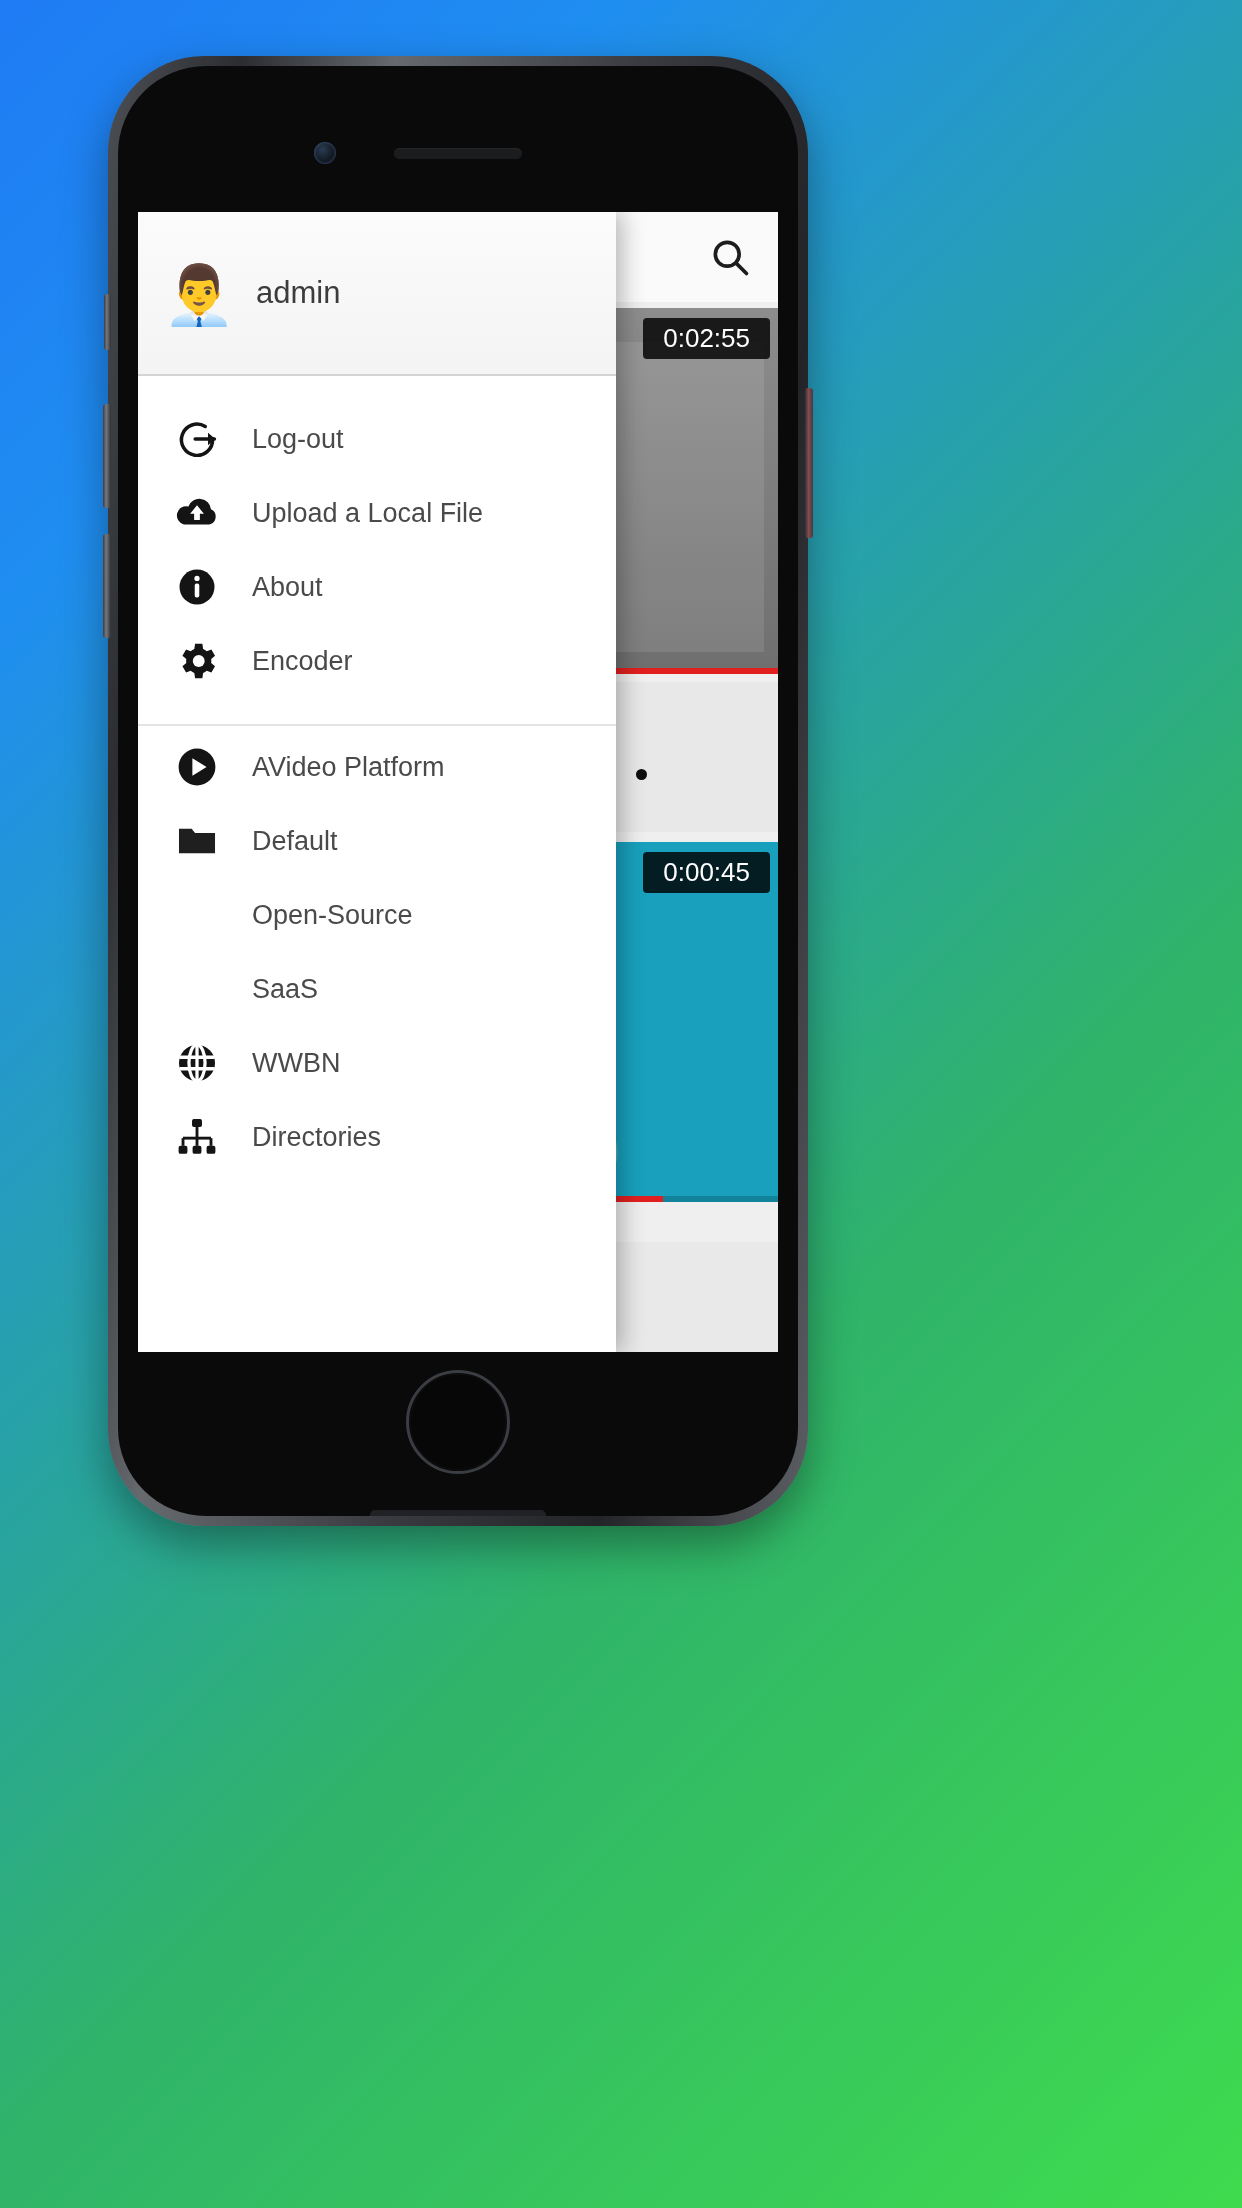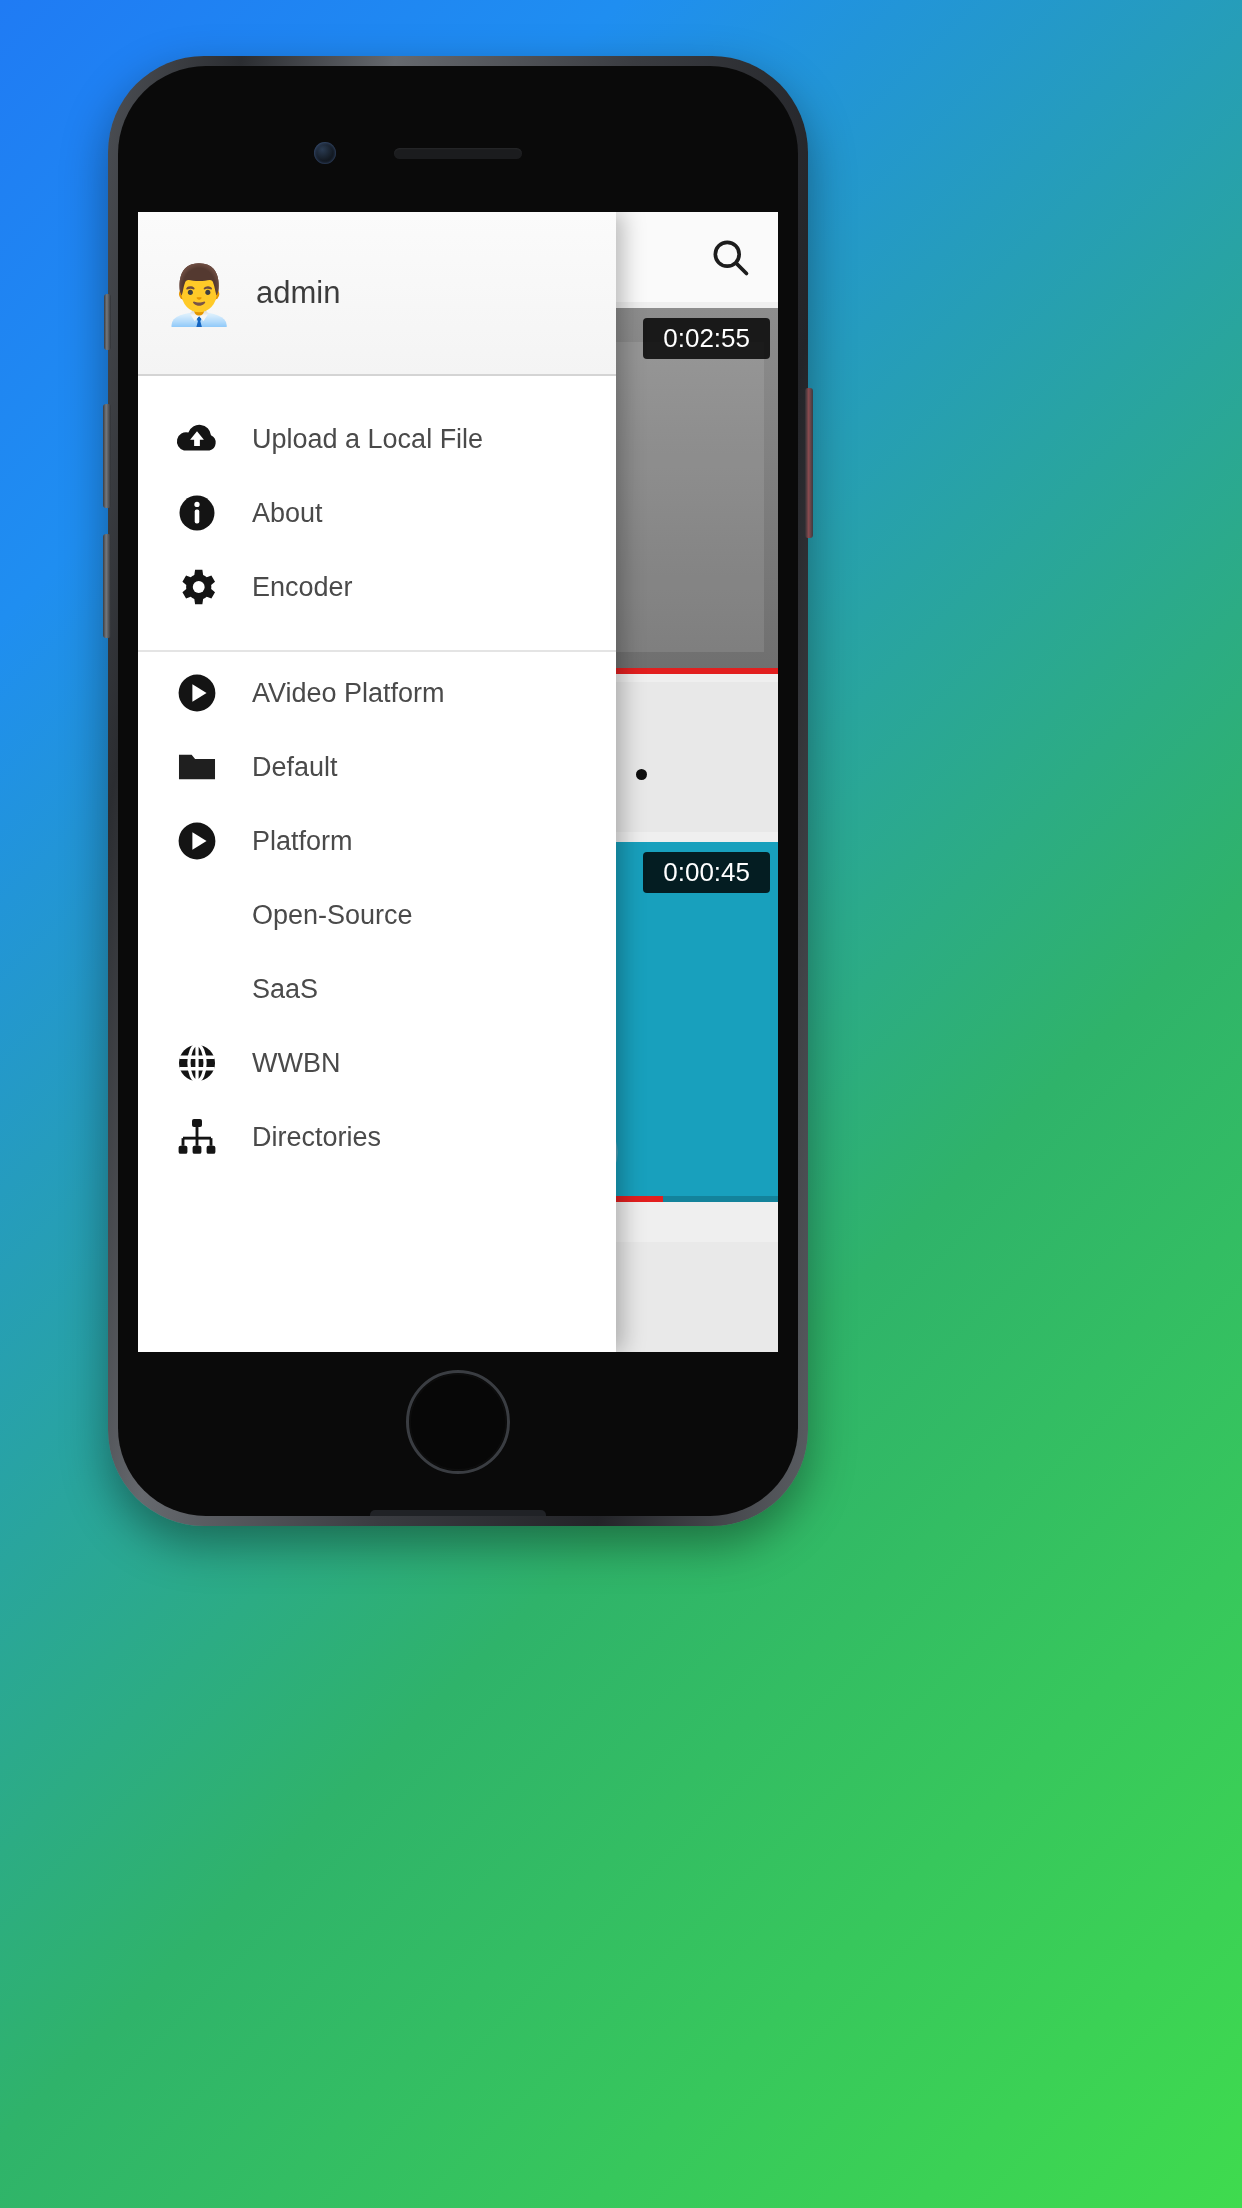--- a/index.html
+++ b/index.html
@@ -260,20 +260,30 @@
 
         <div class="drawer">
 
           <div class="drawer-head">
             <span class="avatar">👨‍💼</span>
             <span class="drawer-user">admin</span>
           </div>
 
           <div class="menu-group">
 
+            <div class="menu-item">
+              <span class="menu-ico">
+                <svg width="44" height="44" viewBox="0 0 24 24" fill="none" stroke="#141414" stroke-width="1.9" stroke-linecap="round">
+                  <path d="M16.5 5.2A8.5 8.5 0 1 0 20.5 12"></path>
+                  <line x1="11" y1="12" x2="21.5" y2="12"></line>
+                  <polyline points="18,8.6 22,12 18,15.4" fill="#141414" stroke="none"></polyline>
+                </svg>
+              </span>
+              <span class="menu-label">Log-out</span>
+            </div>
 
             <div class="menu-item">
               <span class="menu-ico">
                 <svg width="46" height="46" viewBox="0 0 24 24" fill="#141414">
                   <path d="M19.3 10.1A6.1 6.1 0 0 0 7.5 8.6 4.7 4.7 0 0 0 5.2 18h13.3a4.2 4.2 0 0 0 .8-7.9z"></path>
                   <polygon points="12,8 15.6,12.4 13.5,12.4 13.5,15.6 10.5,15.6 10.5,12.4 8.4,12.4" fill="#fff"></polygon>
                 </svg>
               </span>
               <span class="menu-label">Upload a Local File</span>
             </div>
@@ -317,29 +327,20 @@
 
             <div class="menu-item">
               <span class="menu-ico">
                 <svg width="46" height="46" viewBox="0 0 24 24" fill="#1f1f1f">
                   <path d="M2.6 5.6h6.6l1.8 2.2h10.4v10.6H2.6z" rx="1"></path>
                 </svg>
               </span>
               <span class="menu-label">Default</span>
             </div>
 
-            <div class="menu-item">
-              <span class="menu-ico">
-                <svg width="46" height="46" viewBox="0 0 24 24">
-                  <circle cx="12" cy="12" r="9.6" fill="#141414"></circle>
-                  <polygon points="9.6,7.4 17,12 9.6,16.6" fill="#fff"></polygon>
-                </svg>
-              </span>
-              <span class="menu-label">Platform</span>
-            </div>
 
 
             <div class="menu-item noicon">
               <span class="menu-ico"></span>
               <span class="menu-label">Open-Source</span>
             </div>
 
             <div class="menu-item noicon">
               <span class="menu-ico"></span>
               <span class="menu-label">SaaS</span>

